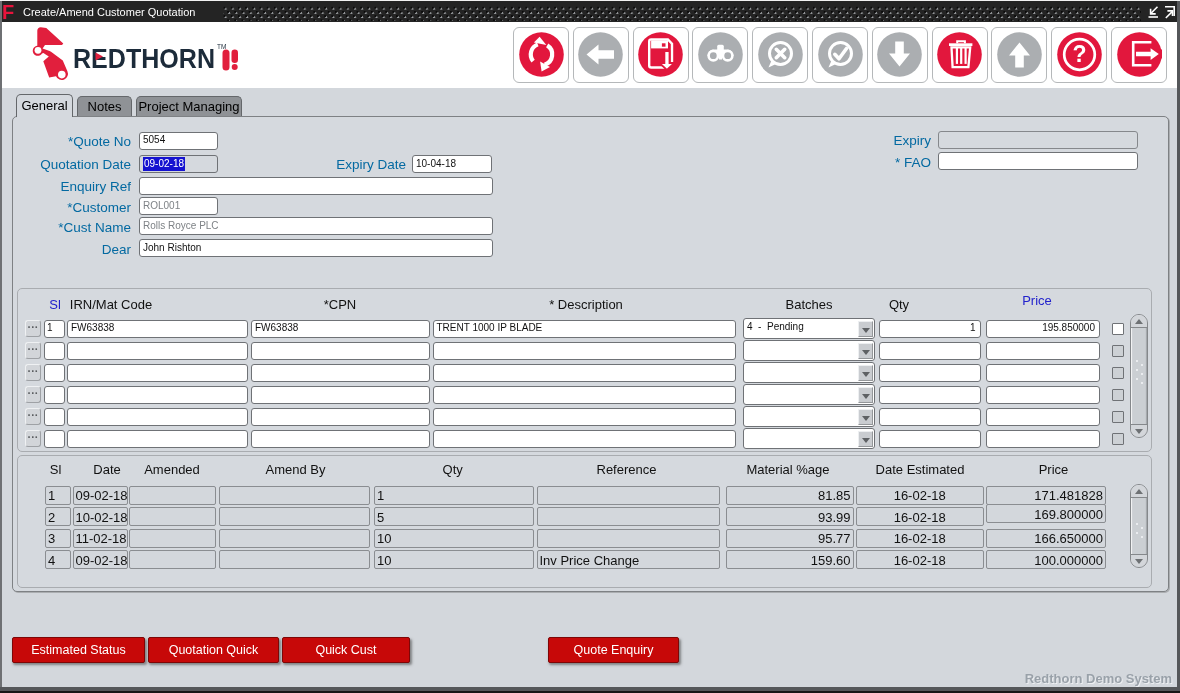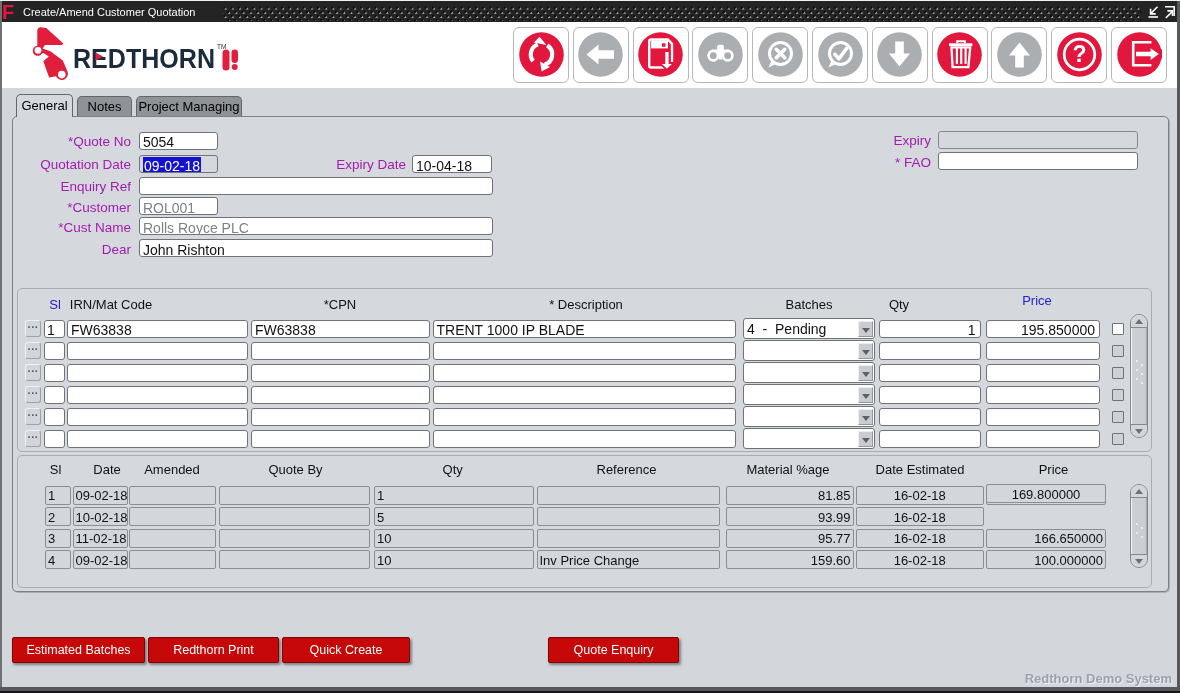--- a/index.html
+++ b/index.html
@@ -1,21 +1,21 @@
 <!DOCTYPE html>
 <html><head>
 <meta charset="utf-8">
 <style>
   * { margin:0; padding:0; box-sizing:border-box; }
   html,body { width:1180px; height:693px; overflow:hidden; }
   body { font-family:"Liberation Sans", sans-serif; background:#D3D7DC; position:relative; }
   .abs { position:absolute; }
-  .lbl { position:absolute; font-size:13.5px; color:#a21caf; white-space:nowrap; text-align:right; }
+  .lbl { position:absolute; font-size:13.5px; color:#0369a1; white-space:nowrap; text-align:right; }
   .fld { position:absolute; border:1px solid #6F7276; border-radius:3px; background:#fff;
-         font-size:14px; color:#111; padding:1.5px 0 0 3px; white-space:nowrap; overflow:hidden; }
+         font-size:10px; color:#111; padding:1.5px 0 0 3px; white-space:nowrap; overflow:hidden; }
   .fld.gray { background:#D5D9DE; }
   .fld.dis  { border-color:#85888C; }
   .gtxt { color:#7E8286; }
   .hdr { position:absolute; font-size:13px; color:#111; white-space:nowrap; }
   .blue { color:#2222CC; }
   .g2f { position:absolute; border:1px solid #8A8D91; border-radius:2px; background:#D3D7DC;
          font-size:13px; color:#111; padding:1.5px 2px 0 2px; white-space:nowrap; overflow:visible; }
   .dotbtn { position:absolute; width:16px; height:17px; background:#D2D5D9; border:1px solid #9EA1A5;
             border-top-color:#EFF1F3; border-left-color:#EFF1F3; border-radius:3px;
             color:#5A5D60; font-size:11px; font-weight:bold; text-align:center; line-height:13px; }
@@ -279,21 +279,21 @@
     <div class="abs" style="left:9.5px;top:49px;width:2.2px;height:2.2px;background:#F4F6F8;border-radius:50%;"></div>
     <div class="abs" style="left:4.5px;top:54px;width:2.2px;height:2.2px;background:#F4F6F8;border-radius:50%;"></div>
     <div class="abs" style="left:9.5px;top:58px;width:2.2px;height:2.2px;background:#F4F6F8;border-radius:50%;"></div>
     <div class="abs" style="left:4.5px;top:63px;width:2.2px;height:2.2px;background:#F4F6F8;border-radius:50%;"></div>
     <div class="abs" style="left:9.5px;top:67px;width:2.2px;height:2.2px;background:#F4F6F8;border-radius:50%;"></div>
   </div>
 
 <div class="hdr" style="left:-34.5px;top:462px;width:180px;text-align:center;">Sl</div>
 <div class="hdr" style="left:17px;top:462px;width:180px;text-align:center;">Date</div>
 <div class="hdr" style="left:82px;top:462px;width:180px;text-align:center;">Amended</div>
-<div class="hdr" style="left:205.5px;top:462px;width:180px;text-align:center;">Quote By</div>
+<div class="hdr" style="left:205.5px;top:462px;width:180px;text-align:center;">Amend By</div>
 <div class="hdr" style="left:362.7px;top:462px;width:180px;text-align:center;">Qty</div>
 <div class="hdr" style="left:536.5px;top:462px;width:180px;text-align:center;">Reference</div>
 <div class="hdr" style="left:698px;top:462px;width:180px;text-align:center;">Material %age</div>
 <div class="hdr" style="left:830px;top:462px;width:180px;text-align:center;">Date Estimated</div>
 <div class="hdr" style="left:963.5px;top:462px;width:180px;text-align:center;">Price</div>
 <div class="g2f" style="left:45px;top:485.5px;width:26px;height:19px;text-align:left;">1</div>
 <div class="g2f" style="left:72.5px;top:485.5px;width:55.5px;height:19px;text-align:left;">09-02-18</div>
 <div class="g2f" style="left:128.7px;top:485.5px;width:87.5px;height:19px;text-align:left;"></div>
 <div class="g2f" style="left:218.7px;top:485.5px;width:151.5px;height:19px;text-align:left;"></div>
 <div class="g2f" style="left:374px;top:485.5px;width:160px;height:19px;text-align:left;">1</div>
@@ -302,21 +302,21 @@
 <div class="g2f" style="left:855.7px;top:485.5px;width:128px;height:19px;text-align:center;">16-02-18</div>
 <div class="g2f" style="left:986px;top:485.5px;width:120px;height:19px;text-align:right;">171.481828</div>
 <div class="g2f" style="left:45px;top:507px;width:26px;height:19px;text-align:left;">2</div>
 <div class="g2f" style="left:72.5px;top:507px;width:55.5px;height:19px;text-align:left;">10-02-18</div>
 <div class="g2f" style="left:128.7px;top:507px;width:87.5px;height:19px;text-align:left;"></div>
 <div class="g2f" style="left:218.7px;top:507px;width:151.5px;height:19px;text-align:left;"></div>
 <div class="g2f" style="left:374px;top:507px;width:160px;height:19px;text-align:left;">5</div>
 <div class="g2f" style="left:536.5px;top:507px;width:183px;height:19px;text-align:left;"></div>
 <div class="g2f" style="left:725.5px;top:507px;width:128px;height:19px;text-align:right;">93.99</div>
 <div class="g2f" style="left:855.7px;top:507px;width:128px;height:19px;text-align:center;">16-02-18</div>
-<div class="g2f" style="left:986px;top:484px;width:120px;height:19px;text-align:center;">169.800000</div>
+<div class="g2f" style="left:986px;top:504px;width:120px;height:19px;text-align:right;">169.800000</div>
 <div class="g2f" style="left:45px;top:528.5px;width:26px;height:19px;text-align:left;">3</div>
 <div class="g2f" style="left:72.5px;top:528.5px;width:55.5px;height:19px;text-align:left;">11-02-18</div>
 <div class="g2f" style="left:128.7px;top:528.5px;width:87.5px;height:19px;text-align:left;"></div>
 <div class="g2f" style="left:218.7px;top:528.5px;width:151.5px;height:19px;text-align:left;"></div>
 <div class="g2f" style="left:374px;top:528.5px;width:160px;height:19px;text-align:left;">10</div>
 <div class="g2f" style="left:536.5px;top:528.5px;width:183px;height:19px;text-align:left;"></div>
 <div class="g2f" style="left:725.5px;top:528.5px;width:128px;height:19px;text-align:right;">95.77</div>
 <div class="g2f" style="left:855.7px;top:528.5px;width:128px;height:19px;text-align:center;">16-02-18</div>
 <div class="g2f" style="left:986px;top:528.5px;width:120px;height:19px;text-align:right;">166.650000</div>
 <div class="g2f" style="left:45px;top:550px;width:26px;height:19px;text-align:left;">4</div>
@@ -334,23 +334,23 @@
     </div>
     <div class="abs" style="left:0;bottom:0;width:16px;height:13px;border-top:1px solid #85888B;border-radius:0 0 8px 8px;background:#D3D6DA;">
       <div class="abs" style="left:4px;top:4px;width:0;height:0;border-left:4px solid transparent;border-right:4px solid transparent;border-top:5.5px solid #6E7174;"></div>
     </div>
     <div class="abs" style="left:4.5px;top:38px;width:2.2px;height:2.2px;background:#F4F6F8;border-radius:50%;"></div>
     <div class="abs" style="left:9.5px;top:42px;width:2.2px;height:2.2px;background:#F4F6F8;border-radius:50%;"></div>
     <div class="abs" style="left:4.5px;top:47px;width:2.2px;height:2.2px;background:#F4F6F8;border-radius:50%;"></div>
     <div class="abs" style="left:9.5px;top:51px;width:2.2px;height:2.2px;background:#F4F6F8;border-radius:50%;"></div>
   </div>
 
-<div class="rbtn" style="left:12px;top:637px;width:133px;height:26px;line-height:25px;">Estimated Batches</div>
-<div class="rbtn" style="left:148px;top:637px;width:131px;height:26px;line-height:25px;">Redthorn Print</div>
-<div class="rbtn" style="left:282px;top:637px;width:128px;height:26px;line-height:25px;">Quick Create</div>
+<div class="rbtn" style="left:12px;top:637px;width:133px;height:26px;line-height:25px;">Estimated Status</div>
+<div class="rbtn" style="left:148px;top:637px;width:131px;height:26px;line-height:25px;">Quotation Quick</div>
+<div class="rbtn" style="left:282px;top:637px;width:128px;height:26px;line-height:25px;">Quick Cust</div>
 <div class="rbtn" style="left:548px;top:637px;width:131px;height:26px;line-height:25px;">Quote Enquiry</div>
 
 <div class="abs" style="right:8px;top:671px;font-size:13px;font-weight:bold;color:#99A1A9;text-shadow:1px 1px 0 #EDEFF2;">Redthorn Demo System</div>
 
 <div class="abs" style="left:0;top:1px;width:2px;height:690px;background:#6E7073"></div>
 <div class="abs" style="left:1177px;top:1px;width:3px;height:691px;background:#55575A"></div>
 <div class="abs" style="left:0;top:687px;width:1180px;height:4px;background:#55575A"></div>
 <div class="abs" style="left:0;top:691px;width:1180px;height:2px;background:#161616"></div>
 
 </body></html>

